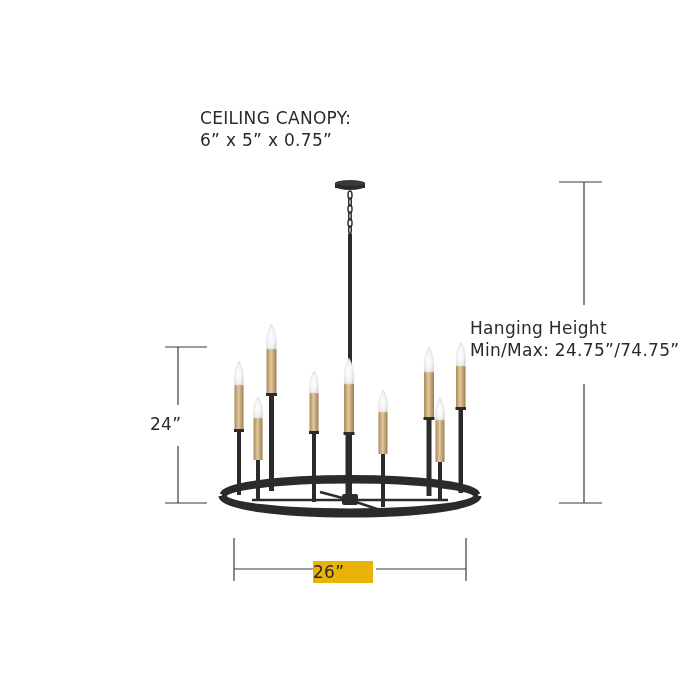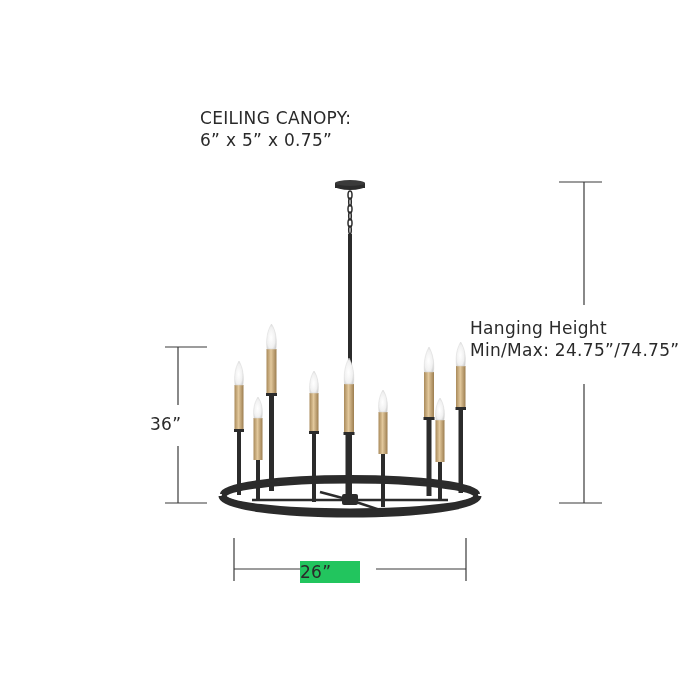--- a/index.html
+++ b/index.html
@@ -3,21 +3,21 @@
   <meta charset="utf-8">
   <style>
     html, body { margin: 0; padding: 0; background: #ffffff; }
     body { width: 700px; height: 700px; position: relative; overflow: hidden;
            font-family: "DejaVu Sans", sans-serif; color: #222222; }
     .label { position: absolute; text-align: left; font-size: 17px; line-height: 22px;
              color: #2a2a2a; letter-spacing: 0.3px; white-space: nowrap; }
     #canopy-label { left: 200px; top: 107px; width: 300px; }
     #hanging-label { left: 470px; top: 317px; width: 240px; }
     #height-label { left: 150px; top: 413px; width: 50px; font-size: 17px; }
-    #width-label { left: 300px; top: 561px; width: 60px; background: #22c55e; }
+    #width-label { left: 313px; top: 561px; width: 60px; background: #eab308; }
     svg { position: absolute; left: 0; top: 0; }
   </style>
 </head>
 <body>
 
 <svg width="700" height="700" viewBox="0 0 700 700">
   <defs>
     <linearGradient id="brass" x1="0" x2="1" y1="0" y2="0">
       <stop offset="0" stop-color="#a98a5a"></stop>
       <stop offset="0.45" stop-color="#e2c89c"></stop>
@@ -145,15 +145,15 @@
 <div id="canopy-label" class="label">
   <div>CEILING CANOPY:</div>
   <div>6” x 5” x 0.75”</div>
 </div>
 
 <div id="hanging-label" class="label">
   <div>Hanging Height</div>
   <div>Min/Max: 24.75”/74.75”</div>
 </div>
 
-<div id="height-label" class="label">36”</div>
+<div id="height-label" class="label">24”</div>
 
 <div id="width-label" class="label">26”</div>
 
 </body></html>

